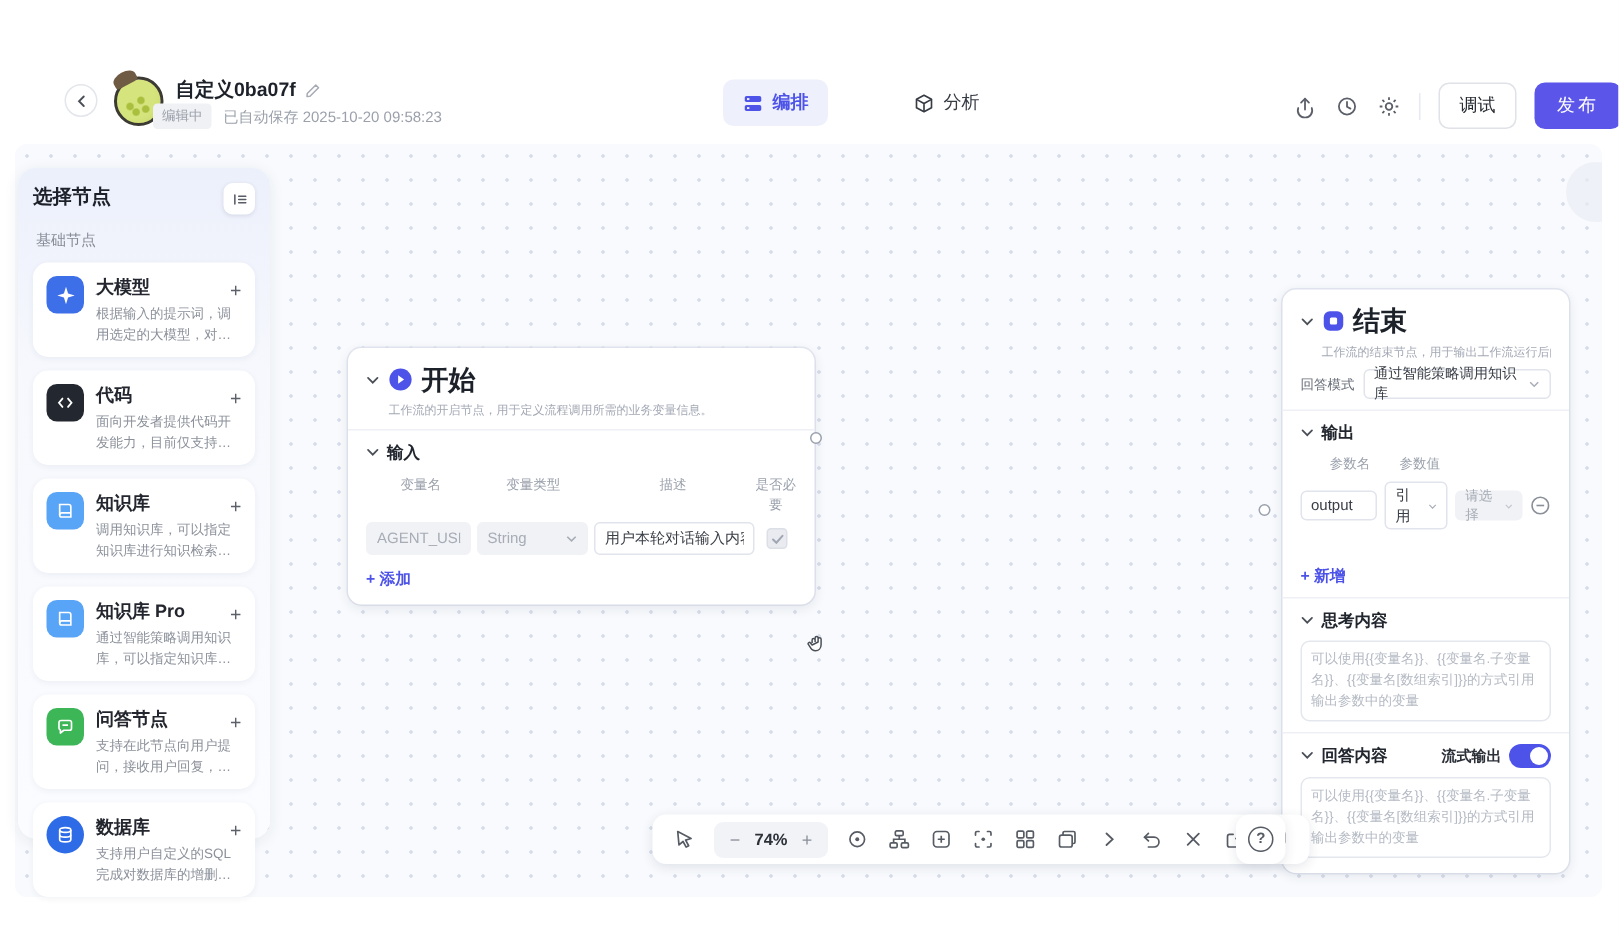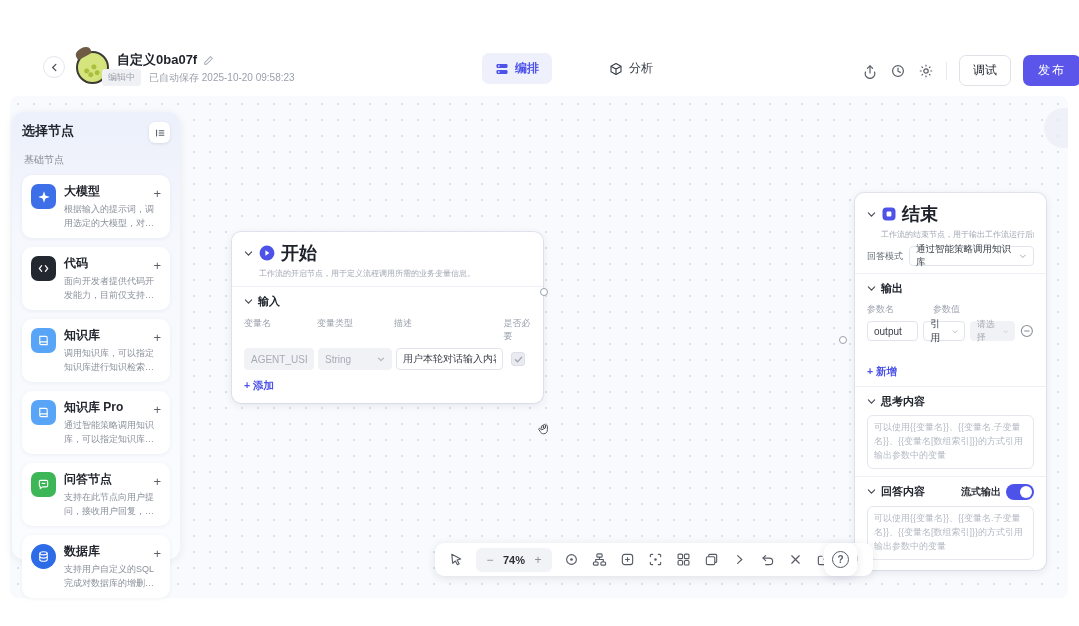--- a/index.html
+++ b/index.html
@@ -37,21 +37,21 @@
     background-image:radial-gradient(circle, #d9deec 1px, transparent 1.4px); background-size:16px 16px; }
   .faint-bubble { position:absolute; right:-16px; top:12px; width:40px; height:40px; border-radius:50%; background:#e9ecf4; opacity:.7; }
 
   .node { position:absolute; background:#fff; border-radius:9px; box-shadow:0 2px 8px rgba(40,50,80,.10), 0 0 0 1px rgba(225,229,240,.8); }
   .nd-head { display:flex; align-items:center; gap:6px; }
   .nd-title { font-size:18px; font-weight:bold; color:#1d2129; }
   .nd-desc { font-size:8px; color:#a3a8b4; white-space:nowrap; overflow:hidden; }
   .nd-div { border-top:1px solid #eef0f5; margin:7px -12px; }
   .sec-head { display:flex; align-items:center; gap:5px; font-size:11px; font-weight:bold; color:#22262e; }
   .chev { flex:0 0 auto; display:inline-flex; }
-  .cols { display:flex; font-size:9px; color:#9aa0ac; }
+  .cols { display:flex; font-size:9px; color:#9aa0ac;text-align:center; }
   .fld { height:22px; border-radius:4px; font-size:10px; display:flex; align-items:center; padding:0 6px; }
   .fld.dis { background:#f1f2f6; color:#a7acb6; border:1px solid #f1f2f6; }
   .fld.lit { background:#fff; color:#3a3e46; border:1px solid #e1e4ec; }
   .fld input { border:none; outline:none; background:transparent; font:inherit; color:inherit; width:100%; font-family:inherit; }
   .sel { justify-content:space-between; gap:4px; cursor:pointer; }
   .addlink { color:#4d53e8; font-size:10.5px; font-weight:bold; cursor:pointer; }
   .checkbox { width:14px; height:14px; border-radius:3px; background:#e9ebf0; border:1px solid #dcdfe6; display:flex; align-items:center; justify-content:center; }
 
   .start-node { left:222px; top:136px; width:311px; padding:9px 12px 10px; }
   .start-cols span:nth-child(1){ width:74px; } .start-cols span:nth-child(2){ width:78px; }
@@ -259,21 +259,21 @@
         <span>输出</span>
       </div>
       <div class="cols" style="margin-top:7px;">
         <span style="width:66px;">参数名</span>
         <span>参数值</span>
       </div>
       <div style="display:flex; align-items:center; margin-top:5px; gap:5px;">
         <div class="fld lit" style="width:52px; height:20px;">
             <input value="output" style="">
           </div>
-        <div class="fld lit sel" style="width:42px; height:20px;justify-content:space-between;">
+        <div class="fld lit sel" style="width:42px; height:32px;justify-content:space-between;">
           <span>引用</span>
           <svg width="7" height="7" viewBox="0 0 10 10">
               <path d="M1.5 3.5 L5 7 L8.5 3.5" fill="none" stroke="#a7acb6" stroke-width="1.3"></path>
             </svg>
         </div>
         <div class="fld dis sel" style="width:46px; height:20px; font-size:9px;">
           <span>请选择</span>
           <svg width="7" height="7" viewBox="0 0 10 10">
               <path d="M1.5 3.5 L5 7 L8.5 3.5" fill="none" stroke="#c0c4cd" stroke-width="1.3"></path>
             </svg>

